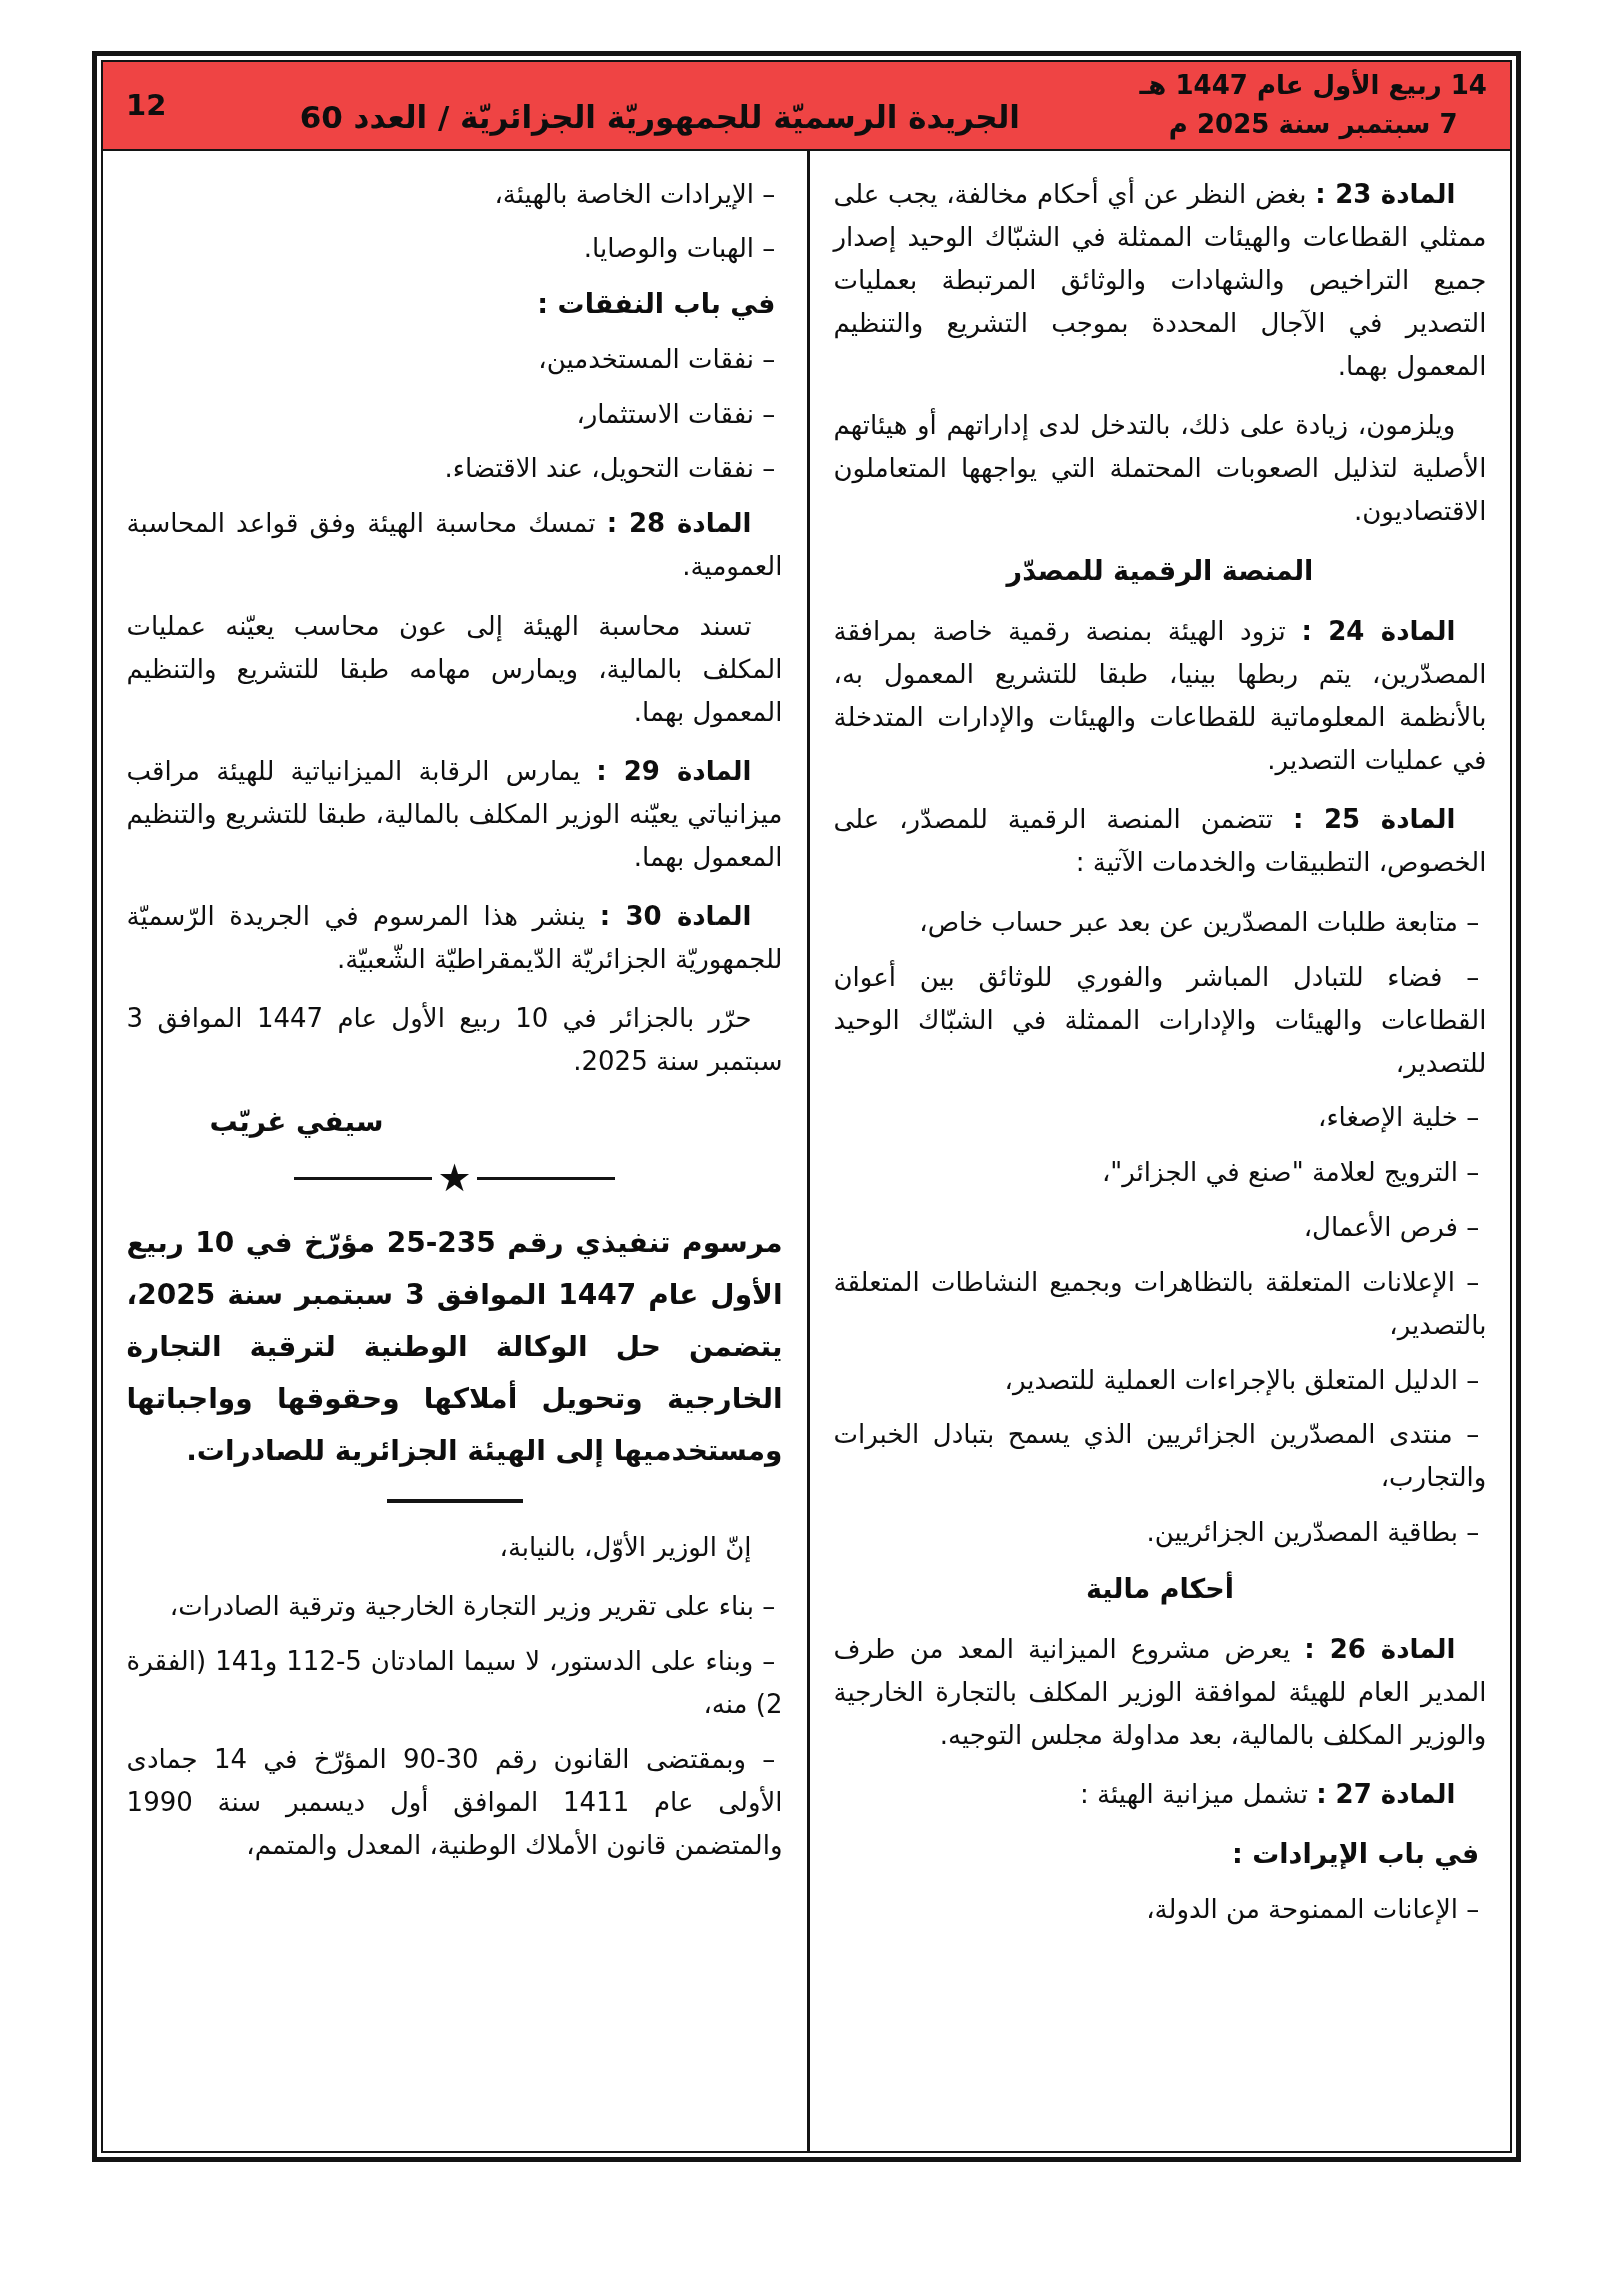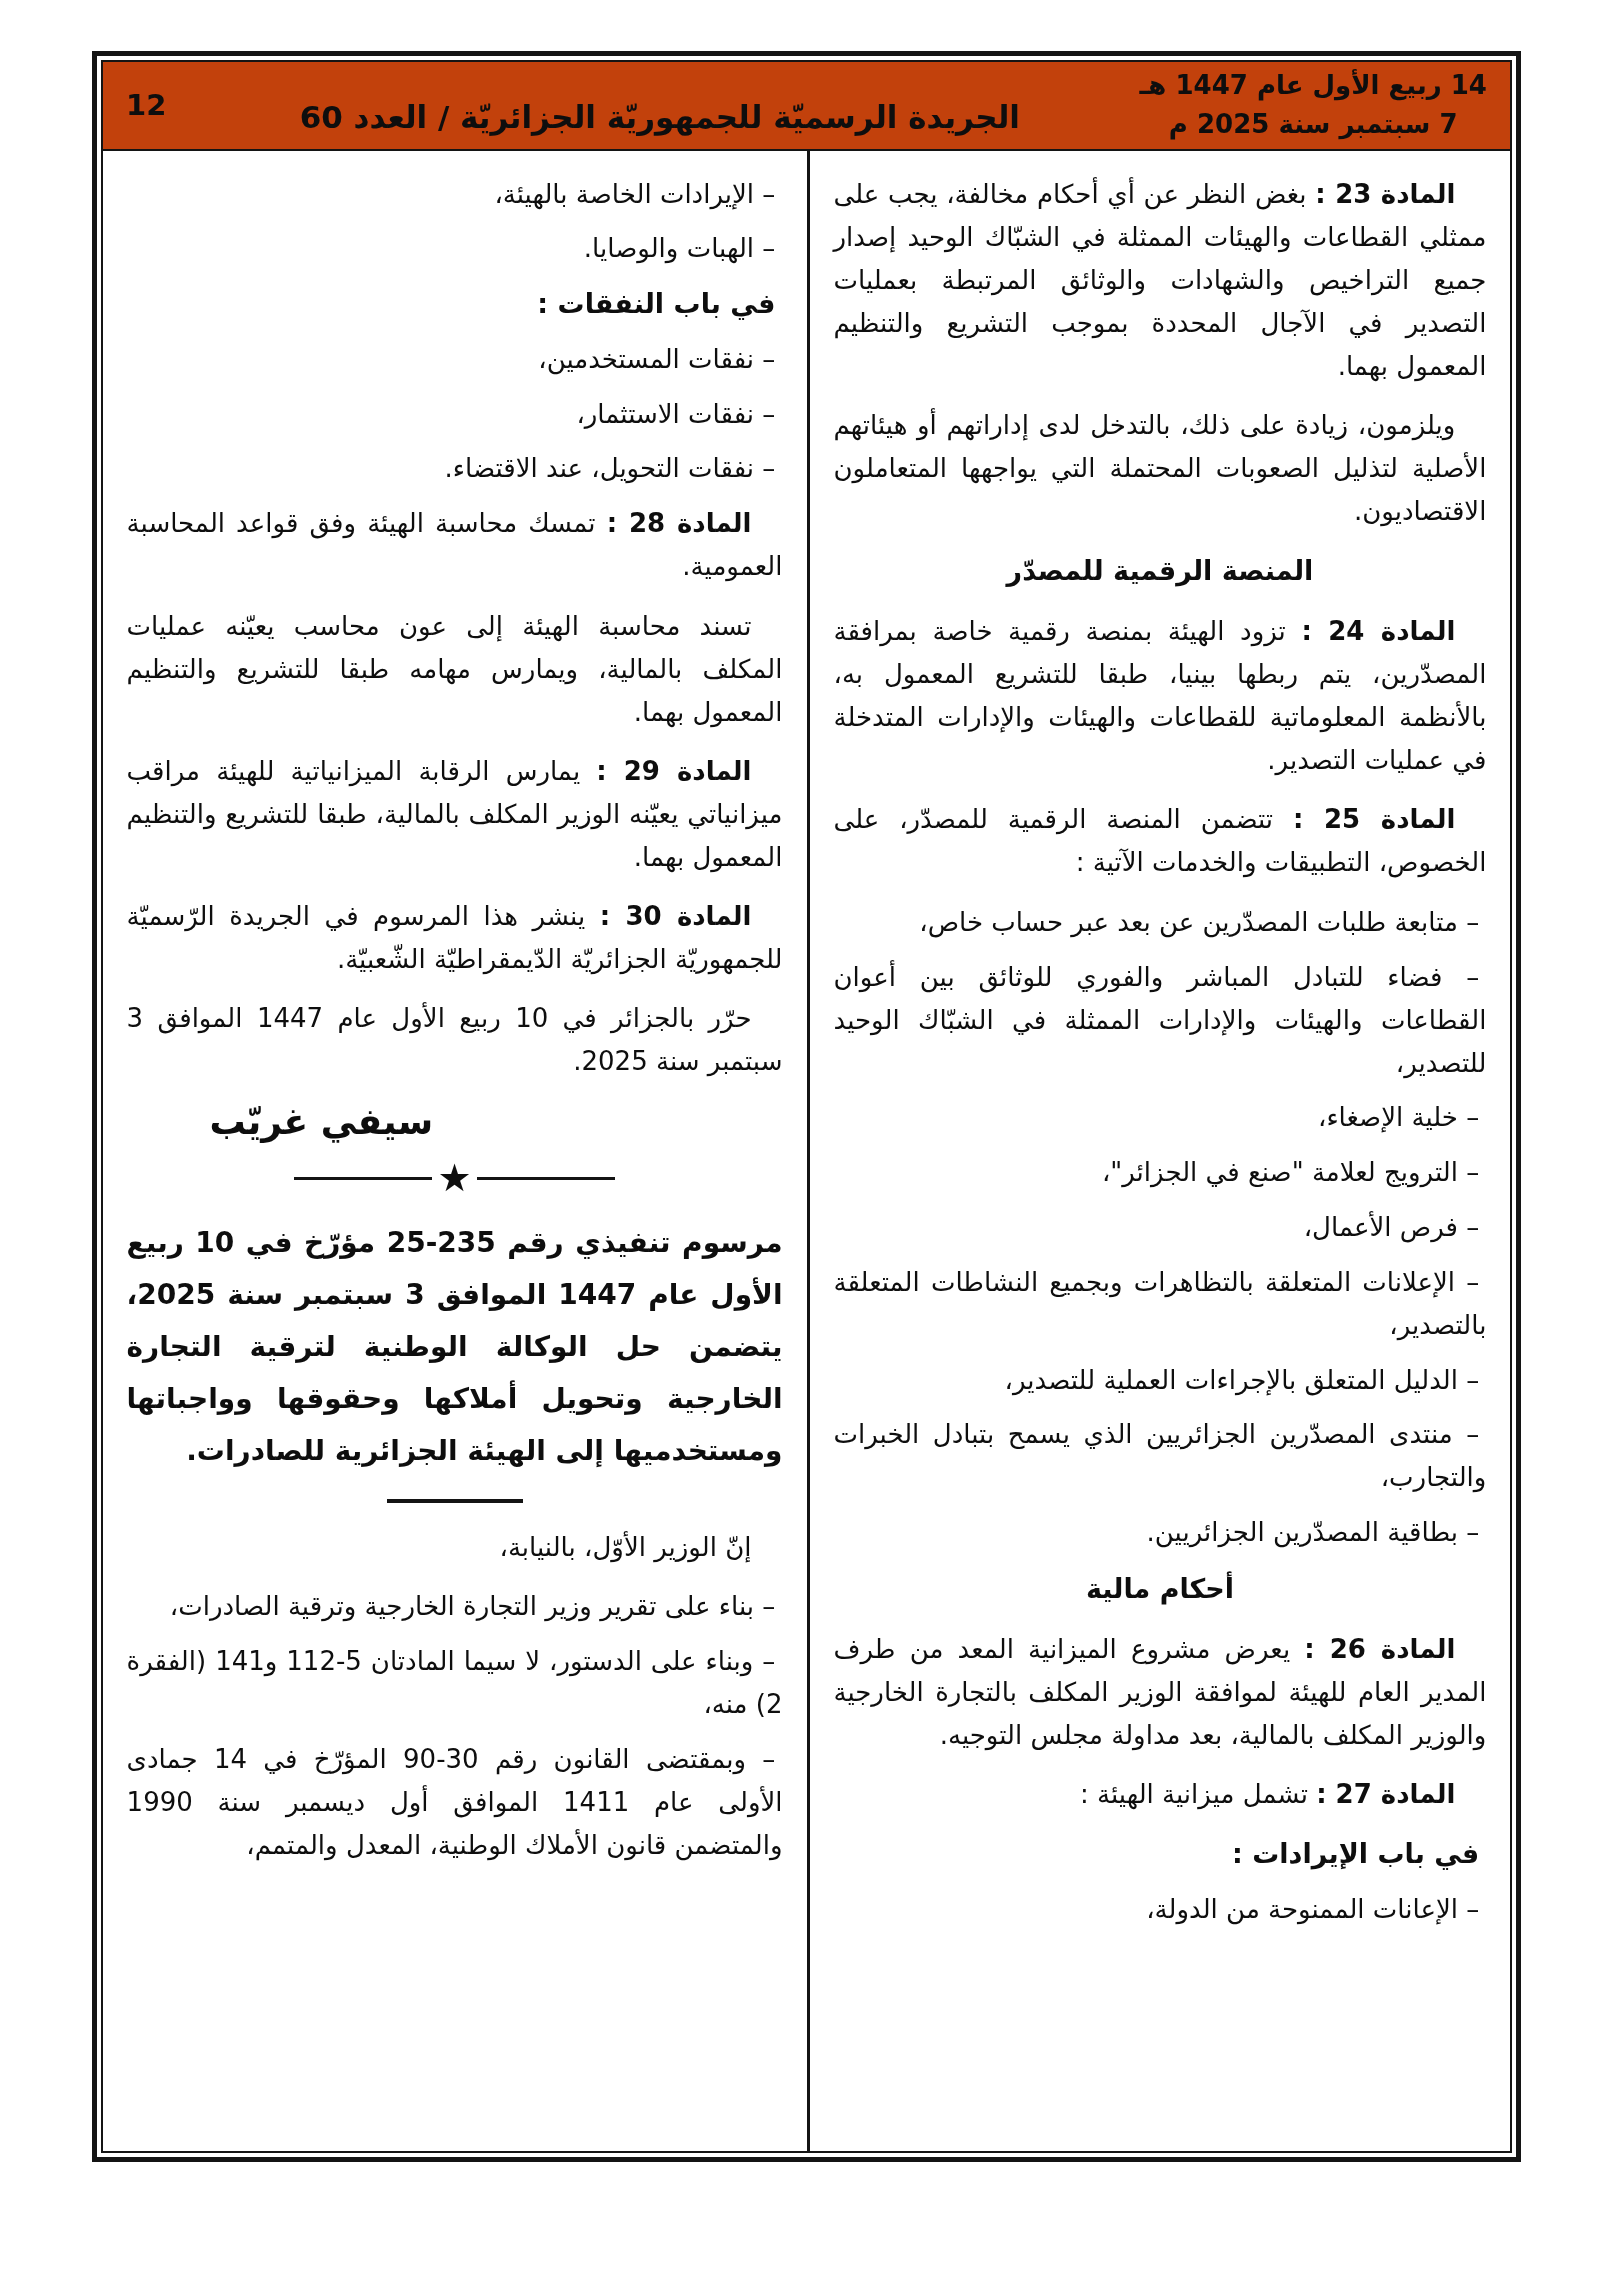--- a/index.html
+++ b/index.html
@@ -8,40 +8,40 @@
     direction:rtl;font-family:"DejaVu Sans",sans-serif;color:#0e0e0e;overflow:hidden;
   }
   .frame{
     position:absolute;left:92px;top:51px;width:1429px;height:2111px;
     border:5.4px solid #141414;box-sizing:border-box;
   }
   .frame-inner{
     position:absolute;inset:3.6px;border:2.7px solid #141414;box-sizing:border-box;overflow:hidden;
   }
   .header-band{
-    height:89px;background:#c2410c;border-bottom:2.7px solid #141414;
+    height:89px;background:#ef4444;border-bottom:2.7px solid #141414;
     display:flex;align-items:center;justify-content:center;
     padding:0 23.5px;box-sizing:border-box;gap:12px;
   }
   .date-block{font-weight:bold;font-size:26px;line-height:39px;text-align:center;white-space:nowrap;}
   .journal-title{flex:1;text-align:center;font-weight:bold;font-size:31px;margin-top:24px;}
   .page-number{font-weight:bold;font-size:29px;min-width:54px;text-align:left;}
   .columns{display:flex;height:calc(100% - 89px);overflow:hidden;}
   .col{
     width:50%;box-sizing:border-box;padding:22px 24px 0;overflow:hidden;
     font-size:26px;line-height:43px;text-align:justify;
   }
   .col-right{border-left:3.6px solid #141414;}
   .para{margin:0 0 16.3px;text-indent:31px;}
   .lead{font-weight:bold;}
   .item{margin:0 0 11.8px;text-indent:7.2px;}
   .h-center{font-weight:bold;font-size:27px;text-align:center;margin:12.7px 0 18px;text-indent:0;}
   .h-right{font-weight:bold;font-size:27px;margin:7.2px 0 12.7px;text-indent:7.2px;text-align:right;}
   .decree-title{font-weight:bold;font-size:28px;line-height:52px;margin:18px 0 22px;text-indent:0;text-align:justify;}
-  .signature{font-weight:bold;font-size:36px;text-align:left;padding-left:83px;margin:3.6px 0 7.2px;text-indent:0;}
+  .signature{font-weight:bold;font-size:28px;text-align:left;padding-left:83px;margin:3.6px 0 7.2px;text-indent:0;}
   .star-sep{display:flex;align-items:center;justify-content:center;margin:16.3px 0 20px;}
   .sep-line{width:138px;border-top:3.6px solid #141414;}
   .star{font-size:38px;line-height:1;margin:0 5.4px;}
   .line-sep{width:136px;height:3.6px;background:#141414;margin:18px auto 23.5px;}
 </style>
 </head>
 <body>
 
 <div class="page">
   <div class="frame">

